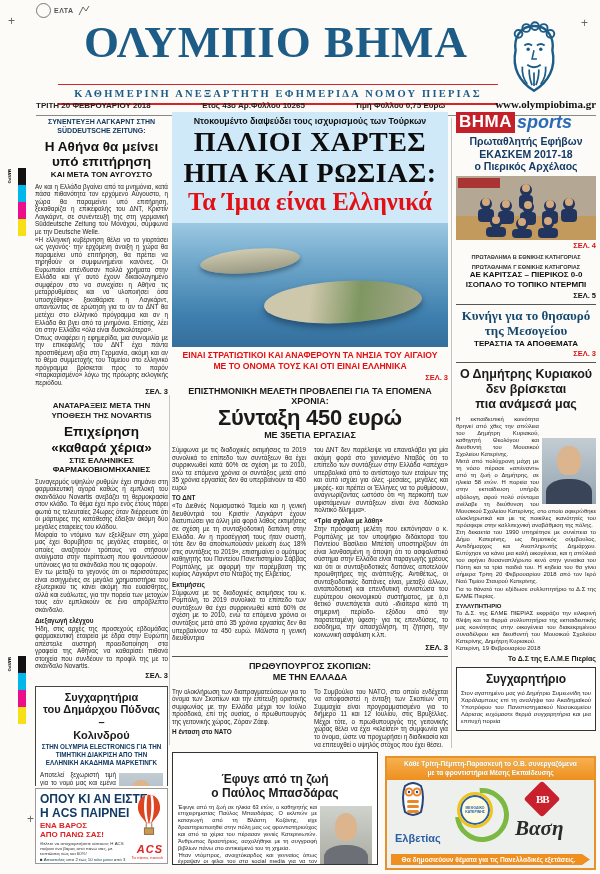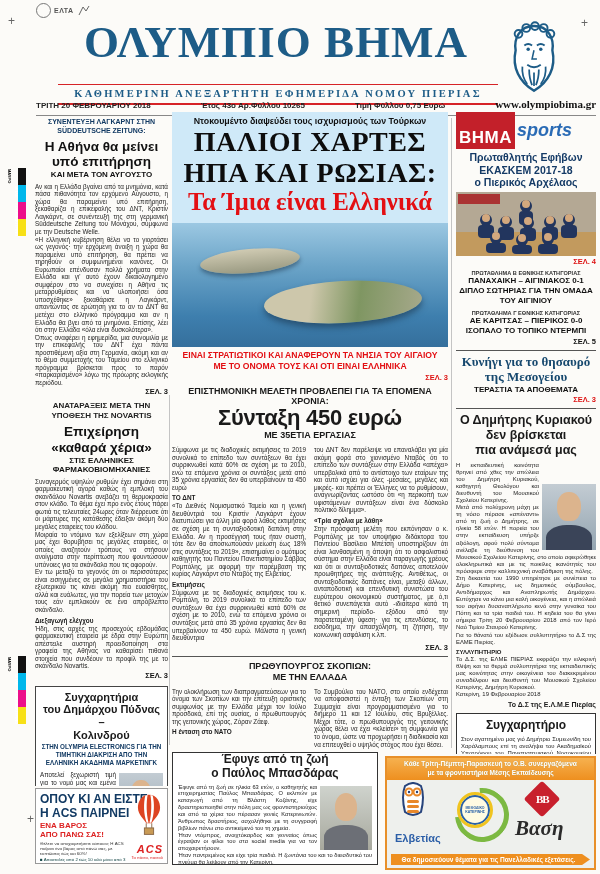--- a/index.html
+++ b/index.html
@@ -85,27 +85,27 @@
       background:linear-gradient(100deg,#cdc7ab 30%,#7f9662 60%,#a7a98c);box-shadow:0 4px 6px rgba(20,40,60,.5);}
   .imia-cap{color:#e30f13;font-weight:bold;font-size:8.6px;text-align:center;line-height:1.3;margin-top:3px;}
   .c-kick{font-size:9px;font-weight:bold;text-align:center;margin-top:4px;}
   .c-title{font-size:22px;font-weight:900;text-align:center;line-height:1.05;letter-spacing:-.3px;}
   .c-title.small{font-size:15px;white-space:nowrap;letter-spacing:-.4px;}
   .c-sub{font-size:9px;font-weight:bold;text-align:center;margin:1px 0 2px;}
   .twocol{display:flex;gap:8px;}
   .twocol>div{flex:1;min-width:0;}
   
   .basdaras{position:absolute;left:172px;top:752px;width:206px;height:113px;border:1.5px solid #333;
-      background:#fff;padding:0 5px;box-sizing:border-box;overflow:hidden;}
+      background:#fff;padding:20px 5px;box-sizing:border-box;overflow:hidden;}
   .basdaras .t{font-size:12px;font-weight:bold;text-align:center;line-height:1.15;}
   .basdaras .body{font-size:5.7px;line-height:1.2;margin-top:3px;}
   
   .sportslogo{display:flex;align-items:center;margin-bottom:2px;}
   .sportslogo .bhma{background:#c3202a;color:#fff;font-weight:900;font-size:17px;
-      padding:16px 3px 1px;letter-spacing:.5px;}
+      padding:0 3px 1px;letter-spacing:.5px;}
   .sportslogo .sp{color:#2a6bb5;font-weight:bold;font-style:italic;font-size:18px;margin-left:2px;}
   .r-title{font-size:10.5px;font-weight:bold;color:#143a66;text-align:center;line-height:1.2;}
   .team{height:64px;margin-top:3px;}
   .r-k{font-size:5.6px;font-weight:bold;color:#333;text-align:center;margin-top:4px;}
   .r-l{font-size:8px;font-weight:bold;color:#111;text-align:center;line-height:1.25;}
   .sp-title{font-family:"Liberation Serif",serif;font-size:13px;font-weight:bold;color:#16486e;
       text-align:center;line-height:1.15;margin-top:2px;}
   .kyr-t{font-size:12.5px;font-weight:bold;text-align:center;line-height:1.2;margin-top:2px;}
   .notebox{border:1px solid #333;padding:4px;margin-top:5px;background:#fff;}
   .notebox .t{font-size:12px;font-weight:bold;text-align:center;}
@@ -384,23 +384,20 @@
             <circle cx="94" cy="28" r="4"></circle>
             <circle cx="113" cy="26" r="4"></circle>
           <circle cx="40" cy="44" r="4"></circle>
             <circle cx="66" cy="46" r="4"></circle>
             <circle cx="92" cy="45" r="4"></circle>
         </g>
       </svg>
     </div>
     <div class="sel red">ΣΕΛ. 4</div>
     <div class="r-k">ΠΡΩΤΑΘΛΗΜΑ Β ΕΘΝΙΚΗΣ ΚΑΤΗΓΟΡΙΑΣ</div>
-    <div class="r-l pre">ΠΑΝΑΧΑΙΚΗ – ΑΙΓΙΝΙΑΚΟΣ 0-1
-ΔΙΠΛΟ ΣΩΤΗΡΙΑΣ ΓΙΑ ΤΗΝ ΟΜΑΔΑ
-ΤΟΥ ΑΙΓΙΝΙΟΥ</div>
     <div class="r-k">ΠΡΩΤΑΘΛΗΜΑ Γ ΕΘΝΙΚΗΣ ΚΑΤΗΓΟΡΙΑΣ</div>
     <div class="r-l pre">ΑΕ ΚΑΡΙΤΣΑΣ – ΠΙΕΡΙΚΟΣ 0-0
 ΙΣΟΠΑΛΟ ΤΟ ΤΟΠΙΚΟ ΝΤΕΡΜΠΙ</div>
     <div class="sel">ΣΕΛ. 5</div>
 
     <div class="hr"></div>
 
     <div>
       <div class="sp-title pre">Κυνήγι για το θησαυρό
 της Μεσογείου</div>

